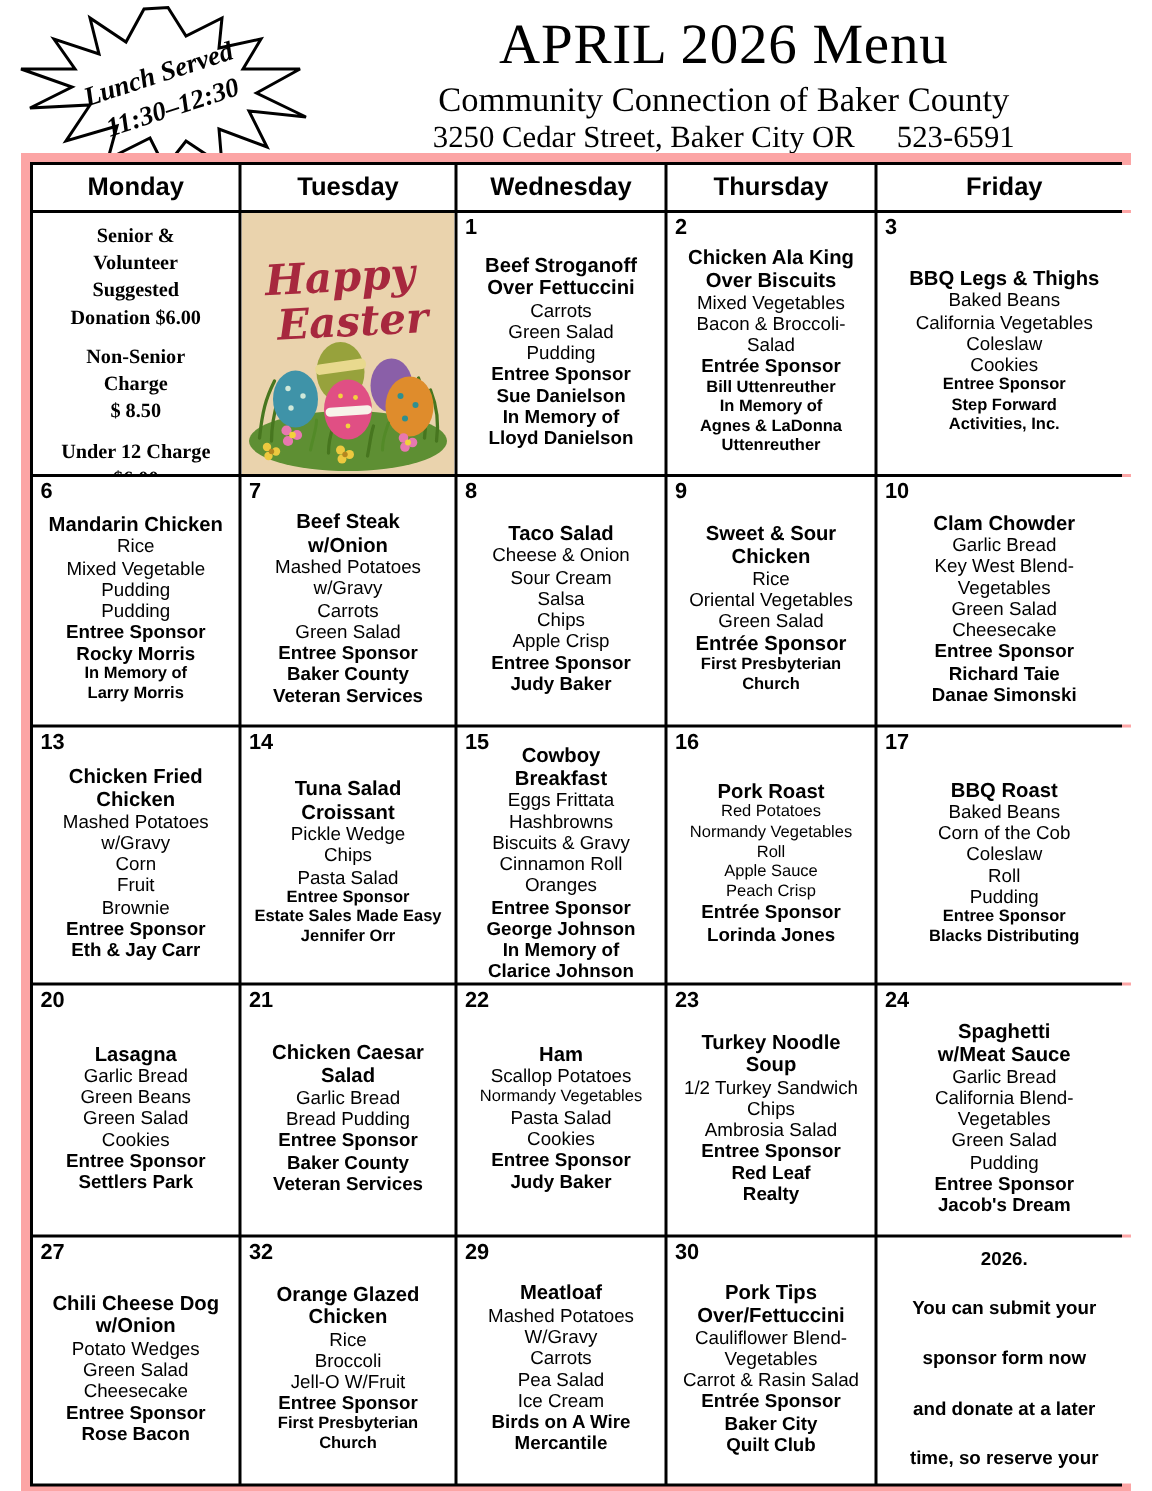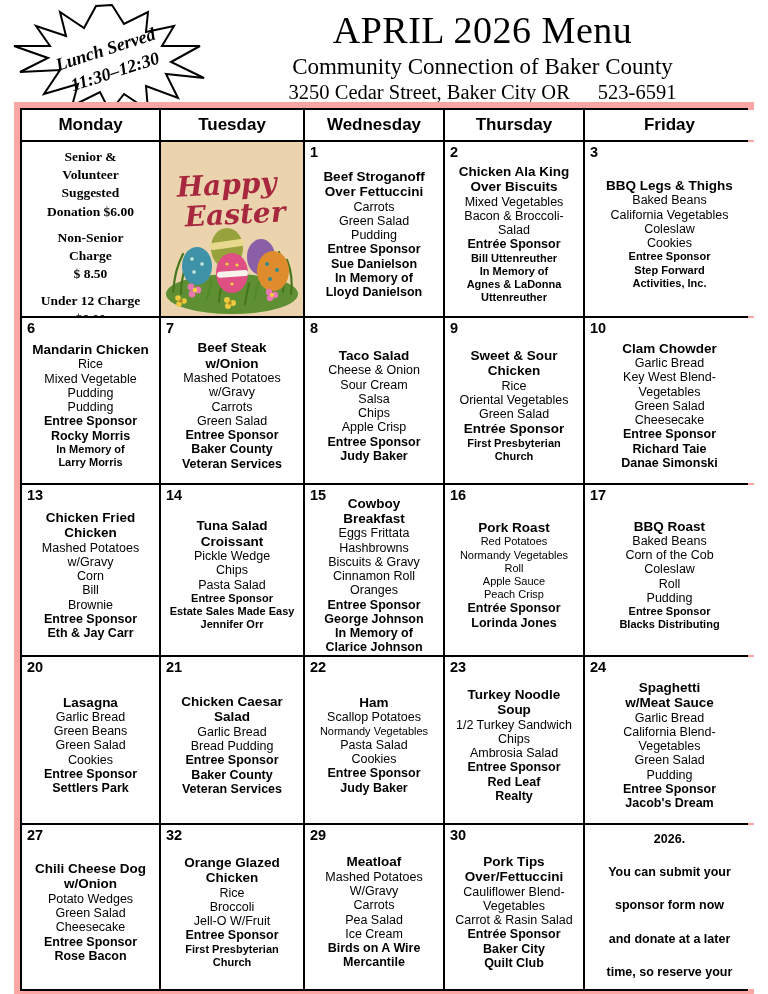--- a/index.html
+++ b/index.html
@@ -260,21 +260,21 @@
         </div>
       </div>
       <div class="cell">
         <div class="daynum">13</div>
         <div class="content">
           <div class="ln-t">Chicken Fried</div>
           <div class="ln-t">Chicken</div>
           <div class="ln-r">Mashed Potatoes</div>
           <div class="ln-r">w/Gravy</div>
           <div class="ln-r">Corn</div>
-          <div class="ln-r">Bill</div>
+          <div class="ln-r">Fruit</div>
           <div class="ln-r">Brownie</div>
           <div class="ln-b">Entree Sponsor</div>
           <div class="ln-b">Eth &amp; Jay Carr</div>
         </div>
       </div>
       <div class="cell">
         <div class="daynum">14</div>
         <div class="content">
           <div class="ln-t">Tuna Salad</div>
           <div class="ln-t">Croissant</div>

